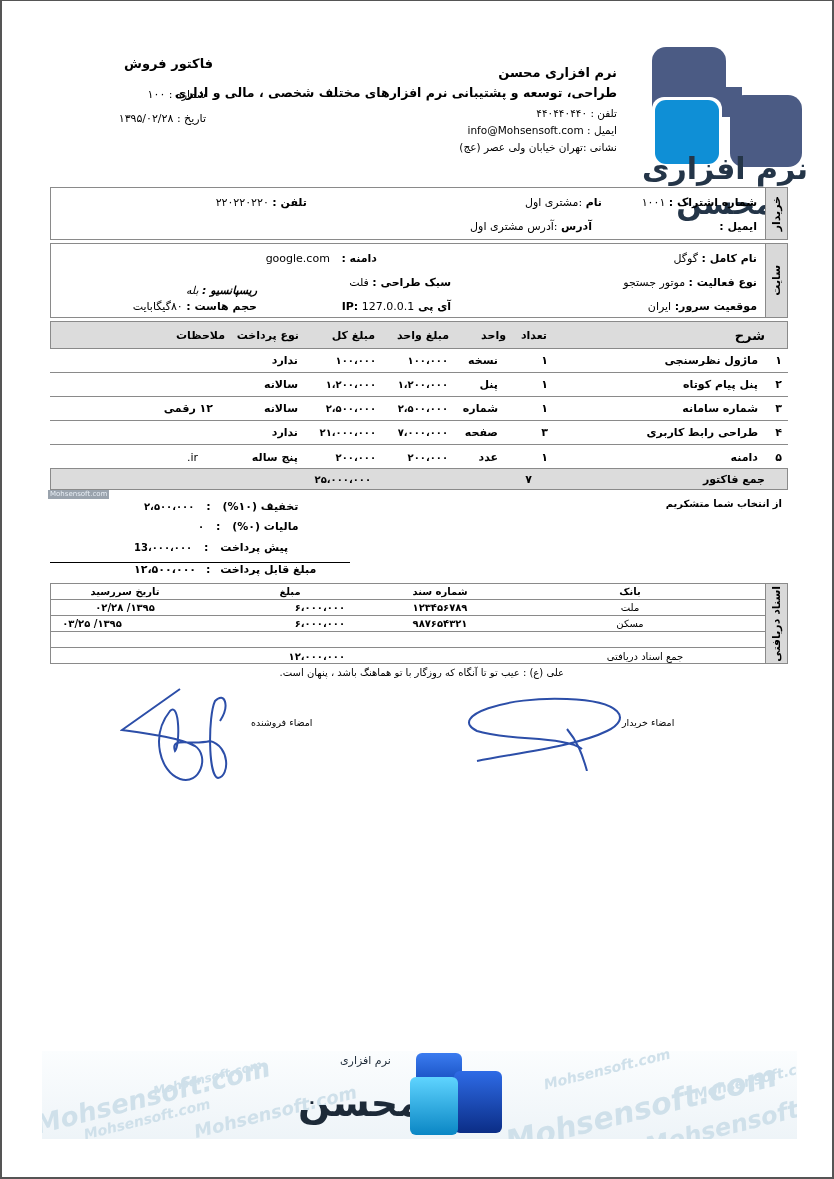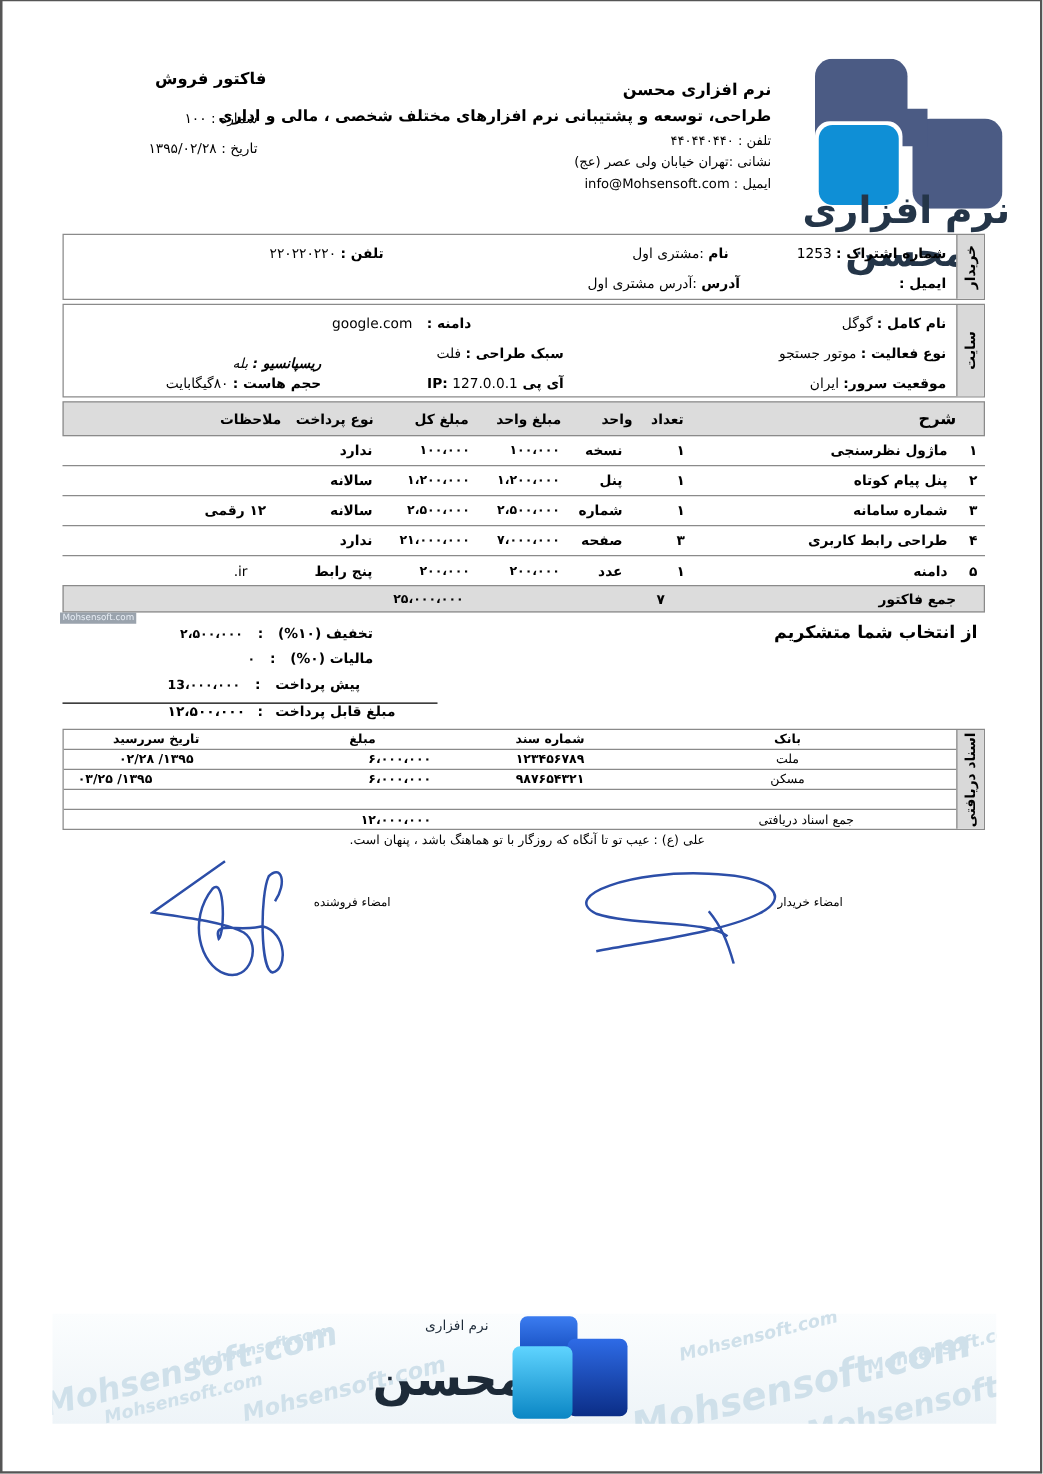--- a/index.html
+++ b/index.html
@@ -70,39 +70,39 @@
       <rect x="0" y="50" width="70" height="70" rx="12" fill="#ffffff"></rect>
       <rect x="3" y="53" width="64" height="64" rx="11" fill="#0f8fd6"></rect>
     </svg>
   </div>
   <div class="logo-text">نرم افزاری محسن</div>
 
   <div class="company">
     <div class="name">نرم افزاری محسن</div>
     <div class="tag">طراحی، توسعه و پشتیبانی نرم افزارهای مختلف شخصی ، مالی و اداری</div>
     <div class="line">تلفن : ۴۴۰۴۴۰۴۴۰</div>
+    <div class="line">ایمیل : info@Mohsensoft.com</div>
     <div class="line">نشانی :تهران خیابان ولی عصر (عج)</div>
-    <div class="line">ایمیل : info@Mohsensoft.com</div>
   </div>
 
   <div class="inv-title">فاکتور فروش</div>
   <div class="inv-meta">
     <div>شماره : ۱۰۰</div>
     <div>تاریخ : ۱۳۹۵/۰۲/۲۸</div>
   </div>
 
   <div class="box" style="top:186px;height:53px;">
     <div class="side-tab">
         <span>خریدار</span>
       </div>
     <div class="field" style="right:30px;top:8px;">
       <span class="lbl">شماره اشتراک :</span>
-      <span>1253</span>
-    </div>
-    <div class="field" style="right:204px;top:8px;">
+      <span>۱۰۰۱</span>
+    </div>
+    <div class="field" style="right:185px;top:8px;">
       <span class="lbl">نام</span>
       <span>:مشتری اول</span>
     </div>
     <div class="field" style="right:480px;top:8px;">
       <span class="lbl">تلفن :</span>
       <span>۲۲۰۲۲۰۲۲۰</span>
     </div>
     <div class="field" style="right:30px;top:32px;">
       <span class="lbl">ایمیل :</span>
       <span></span>
@@ -202,33 +202,33 @@
       <div class="cell b" style="right:490px;">ندارد</div>
       <div class="cell b" style="right:575px;"></div>
     </div>
     <div class="row" style="top:124px;border-bottom:none;">
       <div class="cell b" style="right:6px;">۵</div>
       <div class="cell b" style="right:30px;">دامنه</div>
       <div class="cell b" style="right:240px;">۱</div>
       <div class="cell b" style="right:290px;">عدد</div>
       <div class="cell num" style="right:340px;">۲۰۰،۰۰۰</div>
       <div class="cell num" style="right:412px;">۲۰۰،۰۰۰</div>
-      <div class="cell b" style="right:490px;">پنج رابط</div>
+      <div class="cell b" style="right:490px;">پنج ساله</div>
       <div class="cell" style="right:590px;direction:ltr;">.ir</div>
     </div>
 
     <div class="foot">
       <div class="cell b" style="right:22px;">جمع فاکتور</div>
       <div class="cell b" style="right:255px;">۷</div>
       <div class="cell num" style="right:416px;">۲۵،۰۰۰،۰۰۰</div>
     </div>
   </div>
   <div class="watermark-small">Mohsensoft.com</div>
 
-  <div class="sum-row" style="right:50px;top:497px;font-size:14px;">از انتخاب شما متشکریم</div>
+  <div class="sum-row" style="right:50px;top:497px;font-size:10px;">از انتخاب شما متشکریم</div>
 
   <div class="sum-row" style="left:142px;top:499px;">
     <span>تخفیف (۱۰%)</span>
     <span style="margin:0 8px;">:</span>
     <span class="num">۲،۵۰۰،۰۰۰</span>
   </div>
   <div class="sum-row" style="left:196px;top:519px;">
     <span>مالیات (۰%)</span>
     <span style="margin:0 8px;">:</span>
     <span class="num">۰</span>

